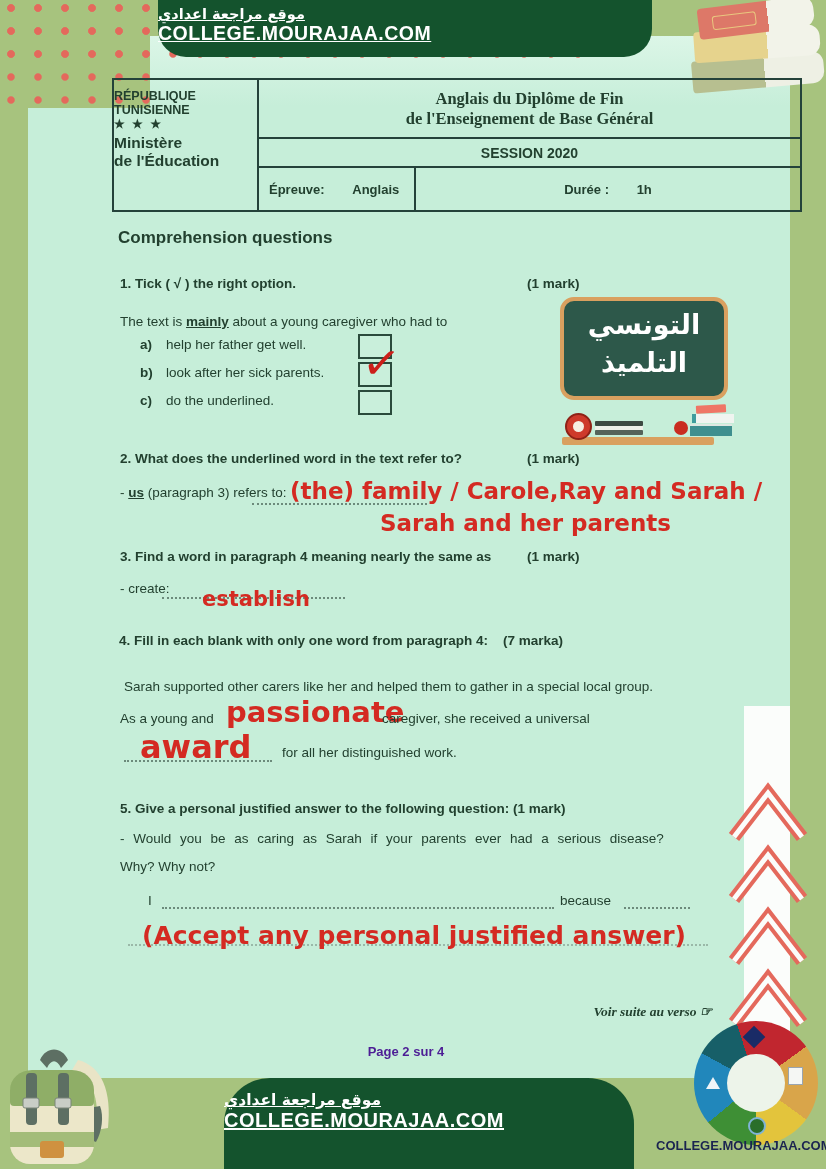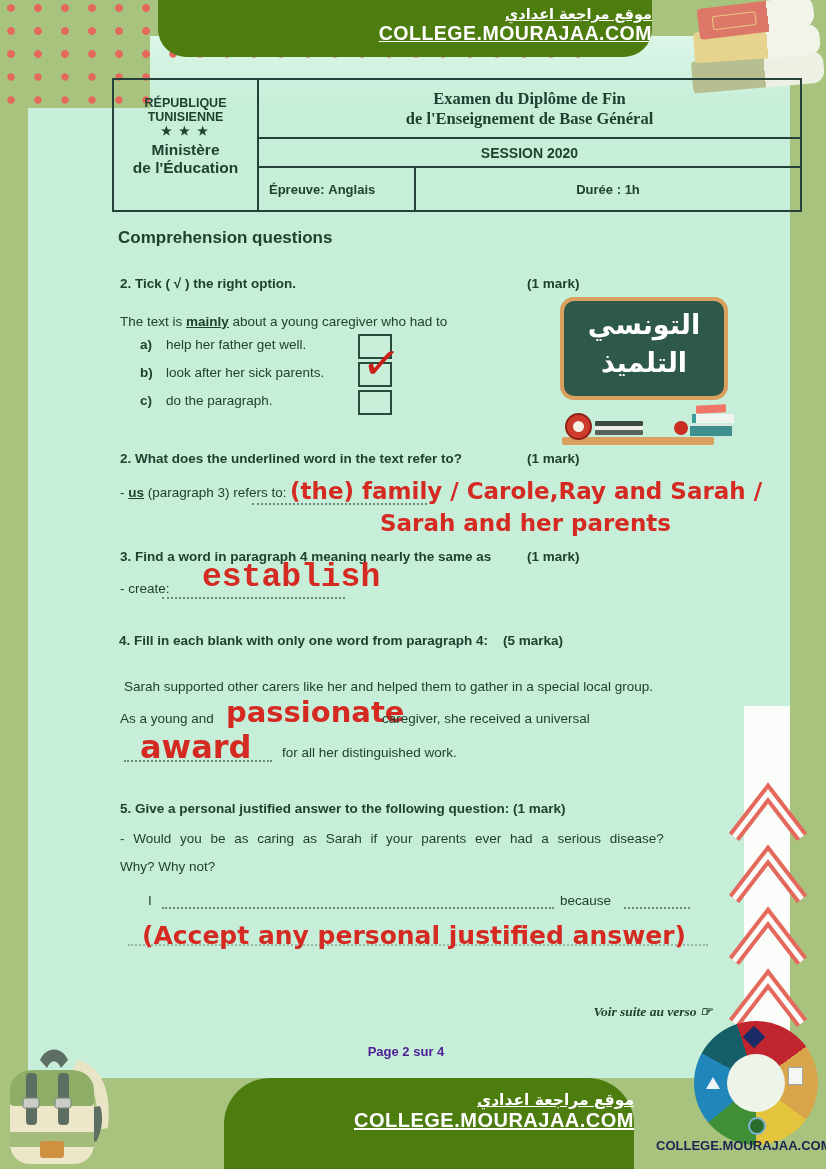--- a/index.html
+++ b/index.html
@@ -5,33 +5,33 @@
   html,body{margin:0;padding:0;}
   .canvas{position:relative;width:826px;height:1169px;background:#a7c37e;overflow:hidden;
           font-family:"Liberation Sans",sans-serif;color:#22402f;}
   .abs{position:absolute;}
   .bold{font-weight:bold;}
   .doc{font-size:13.5px;line-height:1.25;}
   .u{font-weight:bold;text-decoration:underline;}
   .red{color:#d42a22;font-family:"DejaVu Sans",sans-serif;font-weight:bold;white-space:nowrap;}
   .dotline{border-bottom:2px dotted #6c8a7b;height:0;}
   .page-mint{background:linear-gradient(#dcf6e7,#c6eed9 70px);border-radius:26px 26px 0 0;}
-  .pill{background:#4d7c0f;text-align:right;}
+  .pill{background:#14532d;text-align:left;}
   .pill .l1{display:block;color:#fff;font-weight:bold;text-decoration:underline;
             font-family:"DejaVu Sans",sans-serif;}
   .pill .l2{display:block;color:#fff;font-weight:bold;text-decoration:underline;letter-spacing:.5px;}
   .dots{background-image:radial-gradient(circle at 7px 8px,#e4695c 3.2px,rgba(228,105,92,0) 4.3px);
         background-size:27px 23px;}
   .tbl{border:2px solid #24423a;display:flex;background:transparent;}
-  .tbl .lcell{width:143px;border-right:2px solid #24423a;text-align:center;padding-top:16px;
+  .tbl .lcell{width:143px;border-right:2px solid #24423a;text-align:left;padding-top:9px;
               font-weight:bold;}
   .tbl .rcol{flex:1;display:flex;flex-direction:column;}
   .trow{border-bottom:2px solid #24423a;display:flex;align-items:center;justify-content:center;}
   .brow{display:flex;flex:1;}
-  .bcell{display:flex;align-items:center;font-weight:bold;font-size:13px;}
+  .bcell{display:flex;align-items:center;font-weight:bold;font-size:13px;gap:12px;}
   .serifb{font-family:"Liberation Serif",serif;font-weight:bold;}
   .checkbox{border:2px solid #2a4a3c;width:30px;height:21px;background:rgba(255,255,255,0.06);}
   .optkey{font-weight:bold;}
   .badge-board{background:#2d584a;border:4px solid #d9a05f;border-radius:14px;text-align:center;
                color:#fff;font-family:"DejaVu Sans",sans-serif;font-weight:bold;font-size:27px;
                line-height:1.4;direction:rtl;padding-top:5px;box-sizing:border-box;}
   .circle{border-radius:50%;}
   .ring{background:conic-gradient(#c1262f 0 15%,#d9a54a 15% 35%,#e3c43c 35% 50%,
          #3e8f35 50% 64%,#2187bb 64% 83%,#175f68 83% 95%,#c1262f 95% 100%);border-radius:50%;}
   .ring-hole{position:absolute;left:33px;top:33px;width:58px;height:58px;background:#edf4ea;border-radius:50%;}
@@ -69,55 +69,55 @@
   <div class="abs tbl" style="left:112px;top:78px;width:686px;height:130px;">
     <div class="lcell">
       <div style="font-size:12.5px;">RÉPUBLIQUE</div>
       <div style="font-size:12.5px;">TUNISIENNE</div>
       <div style="font-size:12px;letter-spacing:2px;">★ ★ ★</div>
       <div style="font-size:15.5px;margin-top:3px;">Ministère</div>
       <div style="font-size:15.5px;">de l'Éducation</div>
     </div>
     <div class="rcol">
       <div class="trow" style="height:57px;flex-direction:column;">
-        <div class="serifb" style="font-size:16.5px;">Examen du Diplôme de Fin</div>
+        <div class="serifb" style="font-size:16.5px;">Anglais du Diplôme de Fin</div>
         <div class="serifb" style="font-size:16.5px;">de l'Enseignement de Base Général</div>
       </div>
       <div class="trow bold" style="height:27px;font-size:14px;">SESSION 2020</div>
       <div class="brow">
         <div class="bcell" style="width:145px;border-right:2px solid #24423a;padding-left:10px;">
           <span>Épreuve:</span>&nbsp;
           <span>Anglais</span>
         </div>
         <div class="bcell" style="flex:1;justify-content:center;">
           <span>Durée :</span>&nbsp;
           <span>1h</span>
         </div>
       </div>
     </div>
   </div>
 
   <div class="abs bold" style="left:118px;top:228px;font-size:17px;">Comprehension questions</div>
 
-  <div class="abs doc bold" style="left:120px;top:276px;">2.  Tick (  √ ) the right option.</div>
+  <div class="abs doc bold" style="left:120px;top:276px;">1.  Tick (  √ ) the right option.</div>
   <div class="abs doc bold" style="left:527px;top:276px;">(1 mark)</div>
   <div class="abs doc" style="left:120px;top:314px;">
     <span>The text is </span><span class="u">mainly</span><span> about a young caregiver who had to</span>
   </div>
 
   <div class="abs doc optkey" style="left:140px;top:337px;">a)</div>
   <div class="abs doc" style="left:166px;top:337px;">help her father get well.</div>
   <div class="abs checkbox" style="left:358px;top:334px;"></div>
 
   <div class="abs doc optkey" style="left:140px;top:365px;">b)</div>
   <div class="abs doc" style="left:166px;top:365px;">look after her sick parents.</div>
   <div class="abs checkbox" style="left:358px;top:362px;"></div>
 
   <div class="abs doc optkey" style="left:140px;top:393px;">c)</div>
-  <div class="abs doc" style="left:166px;top:393px;">do the paragraph.</div>
+  <div class="abs doc" style="left:166px;top:393px;">do the underlined.</div>
   <div class="abs checkbox" style="left:358px;top:390px;"></div>
 
   <div class="abs red" style="left:362px;top:336px;font-size:46px;transform:rotate(6deg);color:#cc1f1a;">✓</div>
 
   <div class="abs badge-board" style="left:560px;top:297px;width:168px;height:103px;">
     <div>التونسي</div>
     <div>التلميذ</div>
   </div>
   <div class="abs" style="left:562px;top:437px;width:152px;height:8px;background:#d9a05f;border-radius:2px;"></div>
   <div class="abs circle" style="left:565px;top:413px;width:23px;height:23px;background:#ce3a2b;border:2px solid #8f2217;">
@@ -141,24 +141,24 @@
     <span>- </span><span class="u">us</span><span>  (paragraph 3) refers to:</span>
   </div>
   <div class="abs dotline" style="left:252px;top:503px;width:175px;"></div>
   <div class="abs red" style="left:380px;top:510px;width:280px;text-align:center;font-size:23px;">Sarah and her parents</div>
   <div class="abs red" style="left:290px;top:478px;font-size:23px;">(the) family / Carole,Ray and Sarah /</div>
 
   <div class="abs doc bold" style="left:120px;top:549px;">3. Find a word in paragraph 4 meaning nearly the same as</div>
   <div class="abs doc bold" style="left:527px;top:549px;">(1 mark)</div>
   <div class="abs doc" style="left:120px;top:581px;">- create:</div>
   <div class="abs dotline" style="left:162px;top:597px;width:183px;"></div>
-  <div class="abs red" style="left:202px;top:559px;font-size:33px;font-family:Liberation Mono, monospace;">establish</div>
+  <div class="abs red" style="left:202px;top:587px;font-size:21px;">establish</div>
 
   <div class="abs doc bold" style="left:119px;top:633px;">4. Fill in each blank with only one word from paragraph 4:</div>
-  <div class="abs doc bold" style="left:503px;top:633px;">(5 marka)</div>
+  <div class="abs doc bold" style="left:503px;top:633px;">(7 marka)</div>
   <div class="abs doc" style="left:124px;top:679px;">Sarah supported other carers like her and helped them to gather in a special local group.</div>
   <div class="abs doc" style="left:120px;top:711px;">As a young and</div>
   <div class="abs red" style="left:226px;top:695px;font-size:29px;">passionate</div>
   <div class="abs doc" style="left:382px;top:711px;">caregiver, she received a universal</div>
   <div class="abs dotline" style="left:124px;top:760px;width:148px;"></div>
   <div class="abs red" style="left:140px;top:728px;font-size:32px;">award</div>
   <div class="abs doc" style="left:282px;top:745px;">for all her distinguished work.</div>
 
   <div class="abs doc bold" style="left:120px;top:801px;">5. Give a personal justified answer to the following question: (1 mark)</div>
   <div class="abs doc" style="left:120px;top:831px;width:594px;word-spacing:5px;">- Would you be as caring as Sarah if your parents ever had a serious disease?</div>

